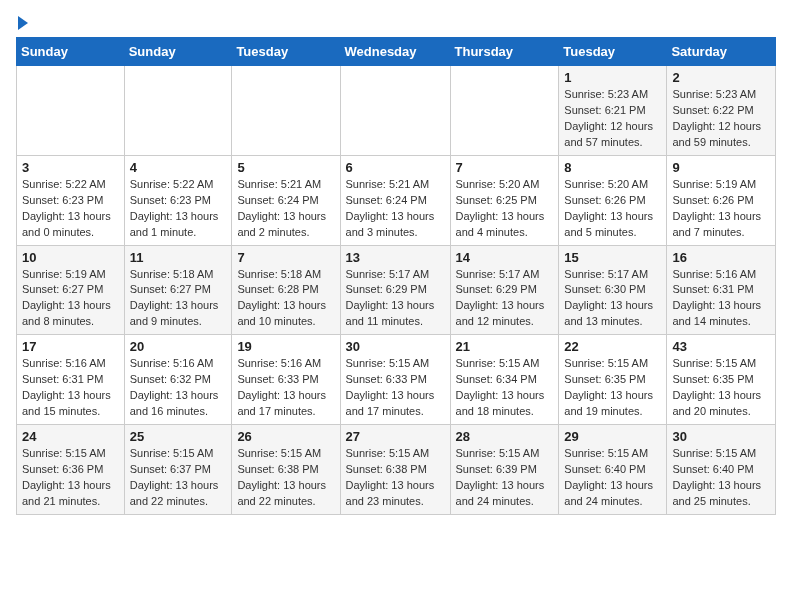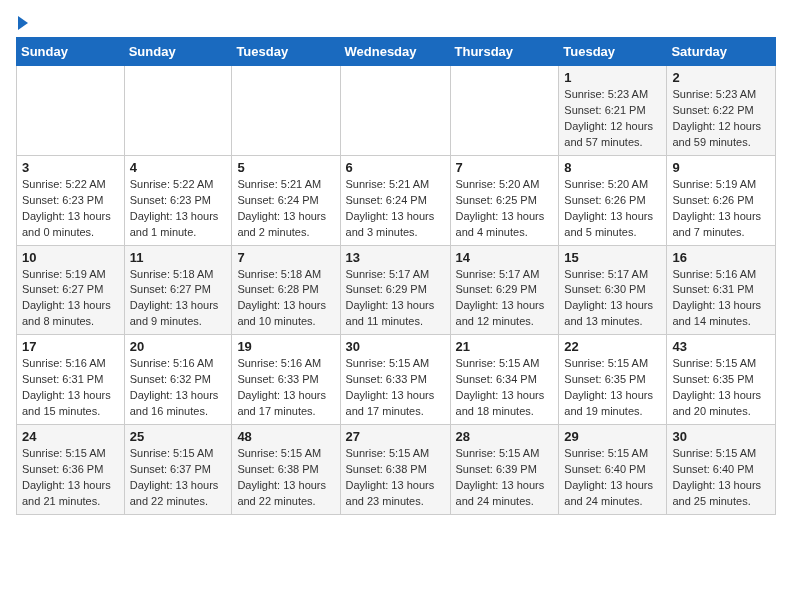--- a/index.html
+++ b/index.html
@@ -330,21 +330,21 @@
 and 21 minutes.</div>
           </td>
           <td>
             <span class="day-num">25</span>
             <div class="day-info" style="white-space: pre-line;">Sunrise: 5:15 AM
 Sunset: 6:37 PM
 Daylight: 13 hours
 and 22 minutes.</div>
           </td>
           <td>
-            <span class="day-num">48</span>
+            <span class="day-num">26</span>
             <div class="day-info" style="white-space: pre-line;">Sunrise: 5:15 AM
 Sunset: 6:38 PM
 Daylight: 13 hours
 and 22 minutes.</div>
           </td>
           <td>
             <span class="day-num">27</span>
             <div class="day-info" style="white-space: pre-line;">Sunrise: 5:15 AM
 Sunset: 6:38 PM
 Daylight: 13 hours

